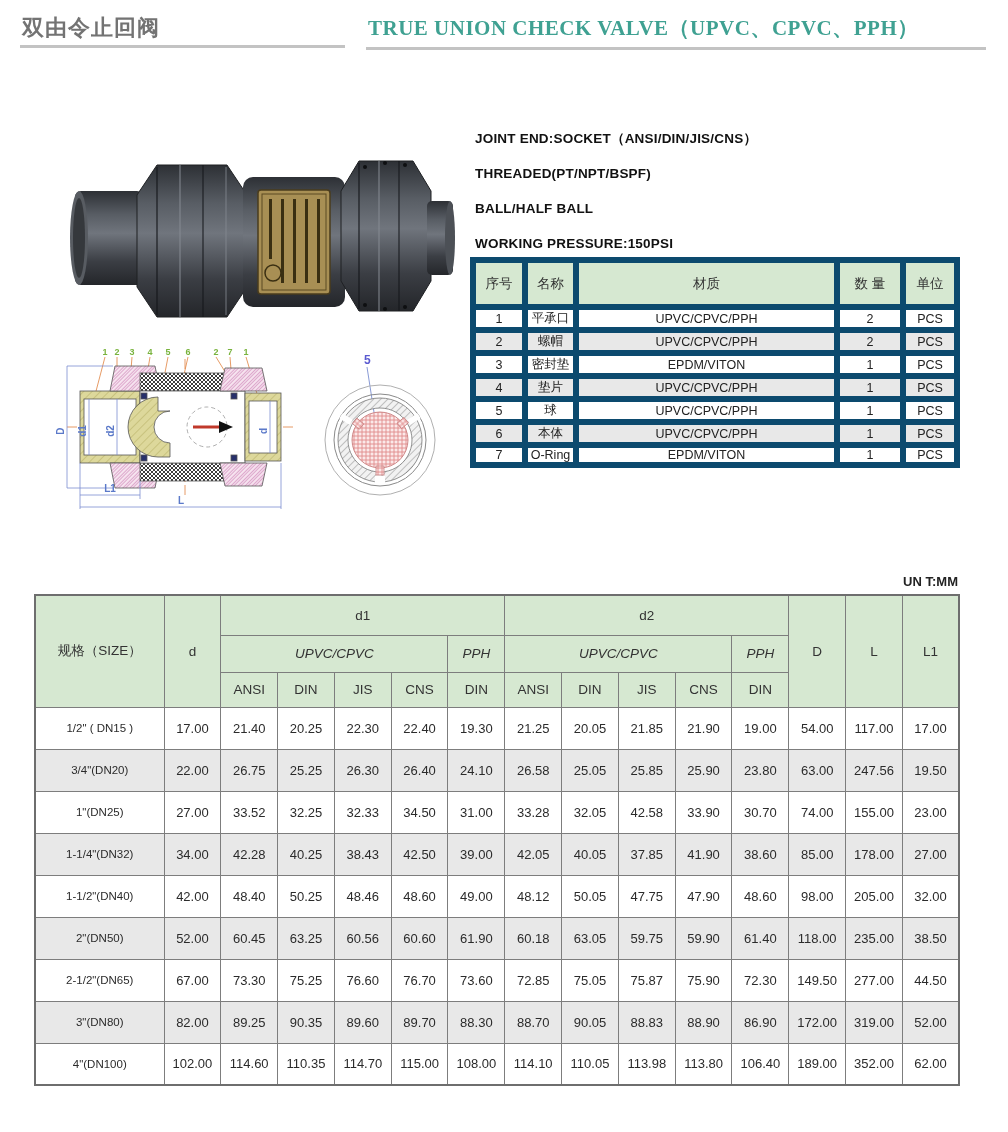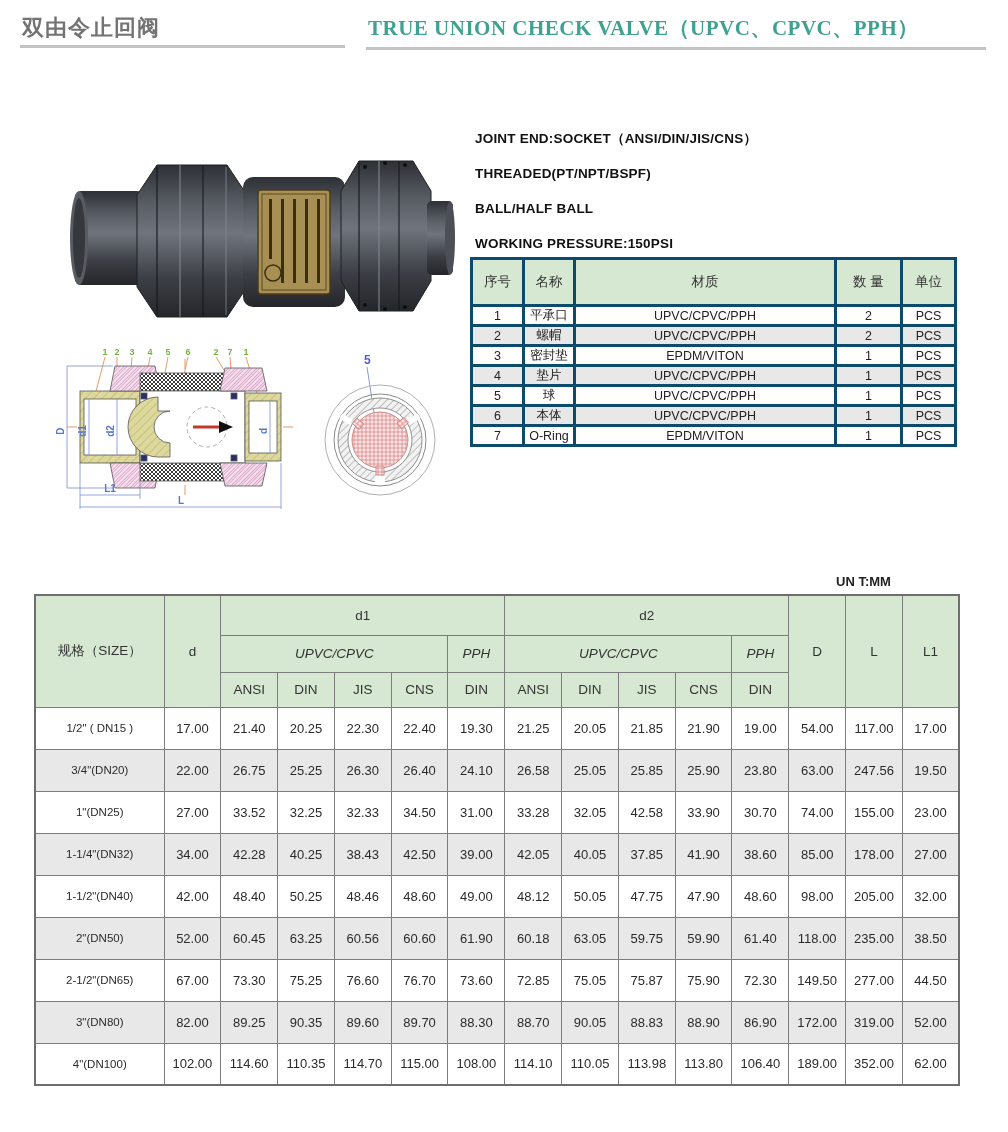--- a/index.html
+++ b/index.html
@@ -12,27 +12,27 @@
   .title-en { position:absolute; left:368px; top:14px; width:625px; font-size:21px; font-weight:bold; color:#3fa192; letter-spacing:0.5px;font-family:Liberation Serif, serif; }
   .rule-en  { position:absolute; left:366px; top:47px; width:620px; height:3px; background:#c3c3c3; }
 
   
   .specs { position:absolute; left:475px; top:114px;margin-top:11px; }
   .specs div { font-size:13.5px; font-weight:bold; color:#111; height:35px; line-height:28px; letter-spacing:0.2px; }
 
   
   table { border-collapse:collapse; table-layout:fixed; }
   .parts { position:absolute; left:470px; top:257px; width:484px; }
-  .parts th, .parts td { border:3px solid #0c4a6e; text-align:center; vertical-align:middle; }
+  .parts th, .parts td { border:6px solid #0c4a6e; text-align:center; vertical-align:middle; }
   .parts thead th { background:#d6e8d1; height:47px; font-size:13.5px; font-weight:normal; color:#333; }
   .parts tbody td { height:20px; font-size:12.5px; color:#222; background:#fff; }
   .parts tbody tr.alt td { background:#e8e8e8; }
 
   
-  .unit-note { position:absolute; left:836px; top:574px; width:86px; font-size:13px; font-weight:bold; color:#222; text-align:left; }
+  .unit-note { position:absolute; left:872px; top:574px; width:86px; font-size:13px; font-weight:bold; color:#222; text-align:right; }
   .dims { position:absolute; left:34px; top:594px; width:924px; border:2px solid #6e6e6e; }
   .dims th, .dims td { border:1px solid #7d7d7d; text-align:center; vertical-align:middle; }
   .dims thead th { background:#d6e8d1; font-weight:normal; font-size:13.5px; color:#333; }
   .dims thead tr:nth-child(1) th { height:40px; }
   .dims thead tr:nth-child(2) th { height:37px;font-style:italic; }
   .dims thead tr:nth-child(3) th { height:35px; }
   .dims tbody td { height:42px; font-size:13px; color:#2b2b2b; background:#fff; }
   .dims tbody td.size-cell { font-size:11.5px; }
   .dims tbody tr.alt td { background:#e8e8e8; }
 

